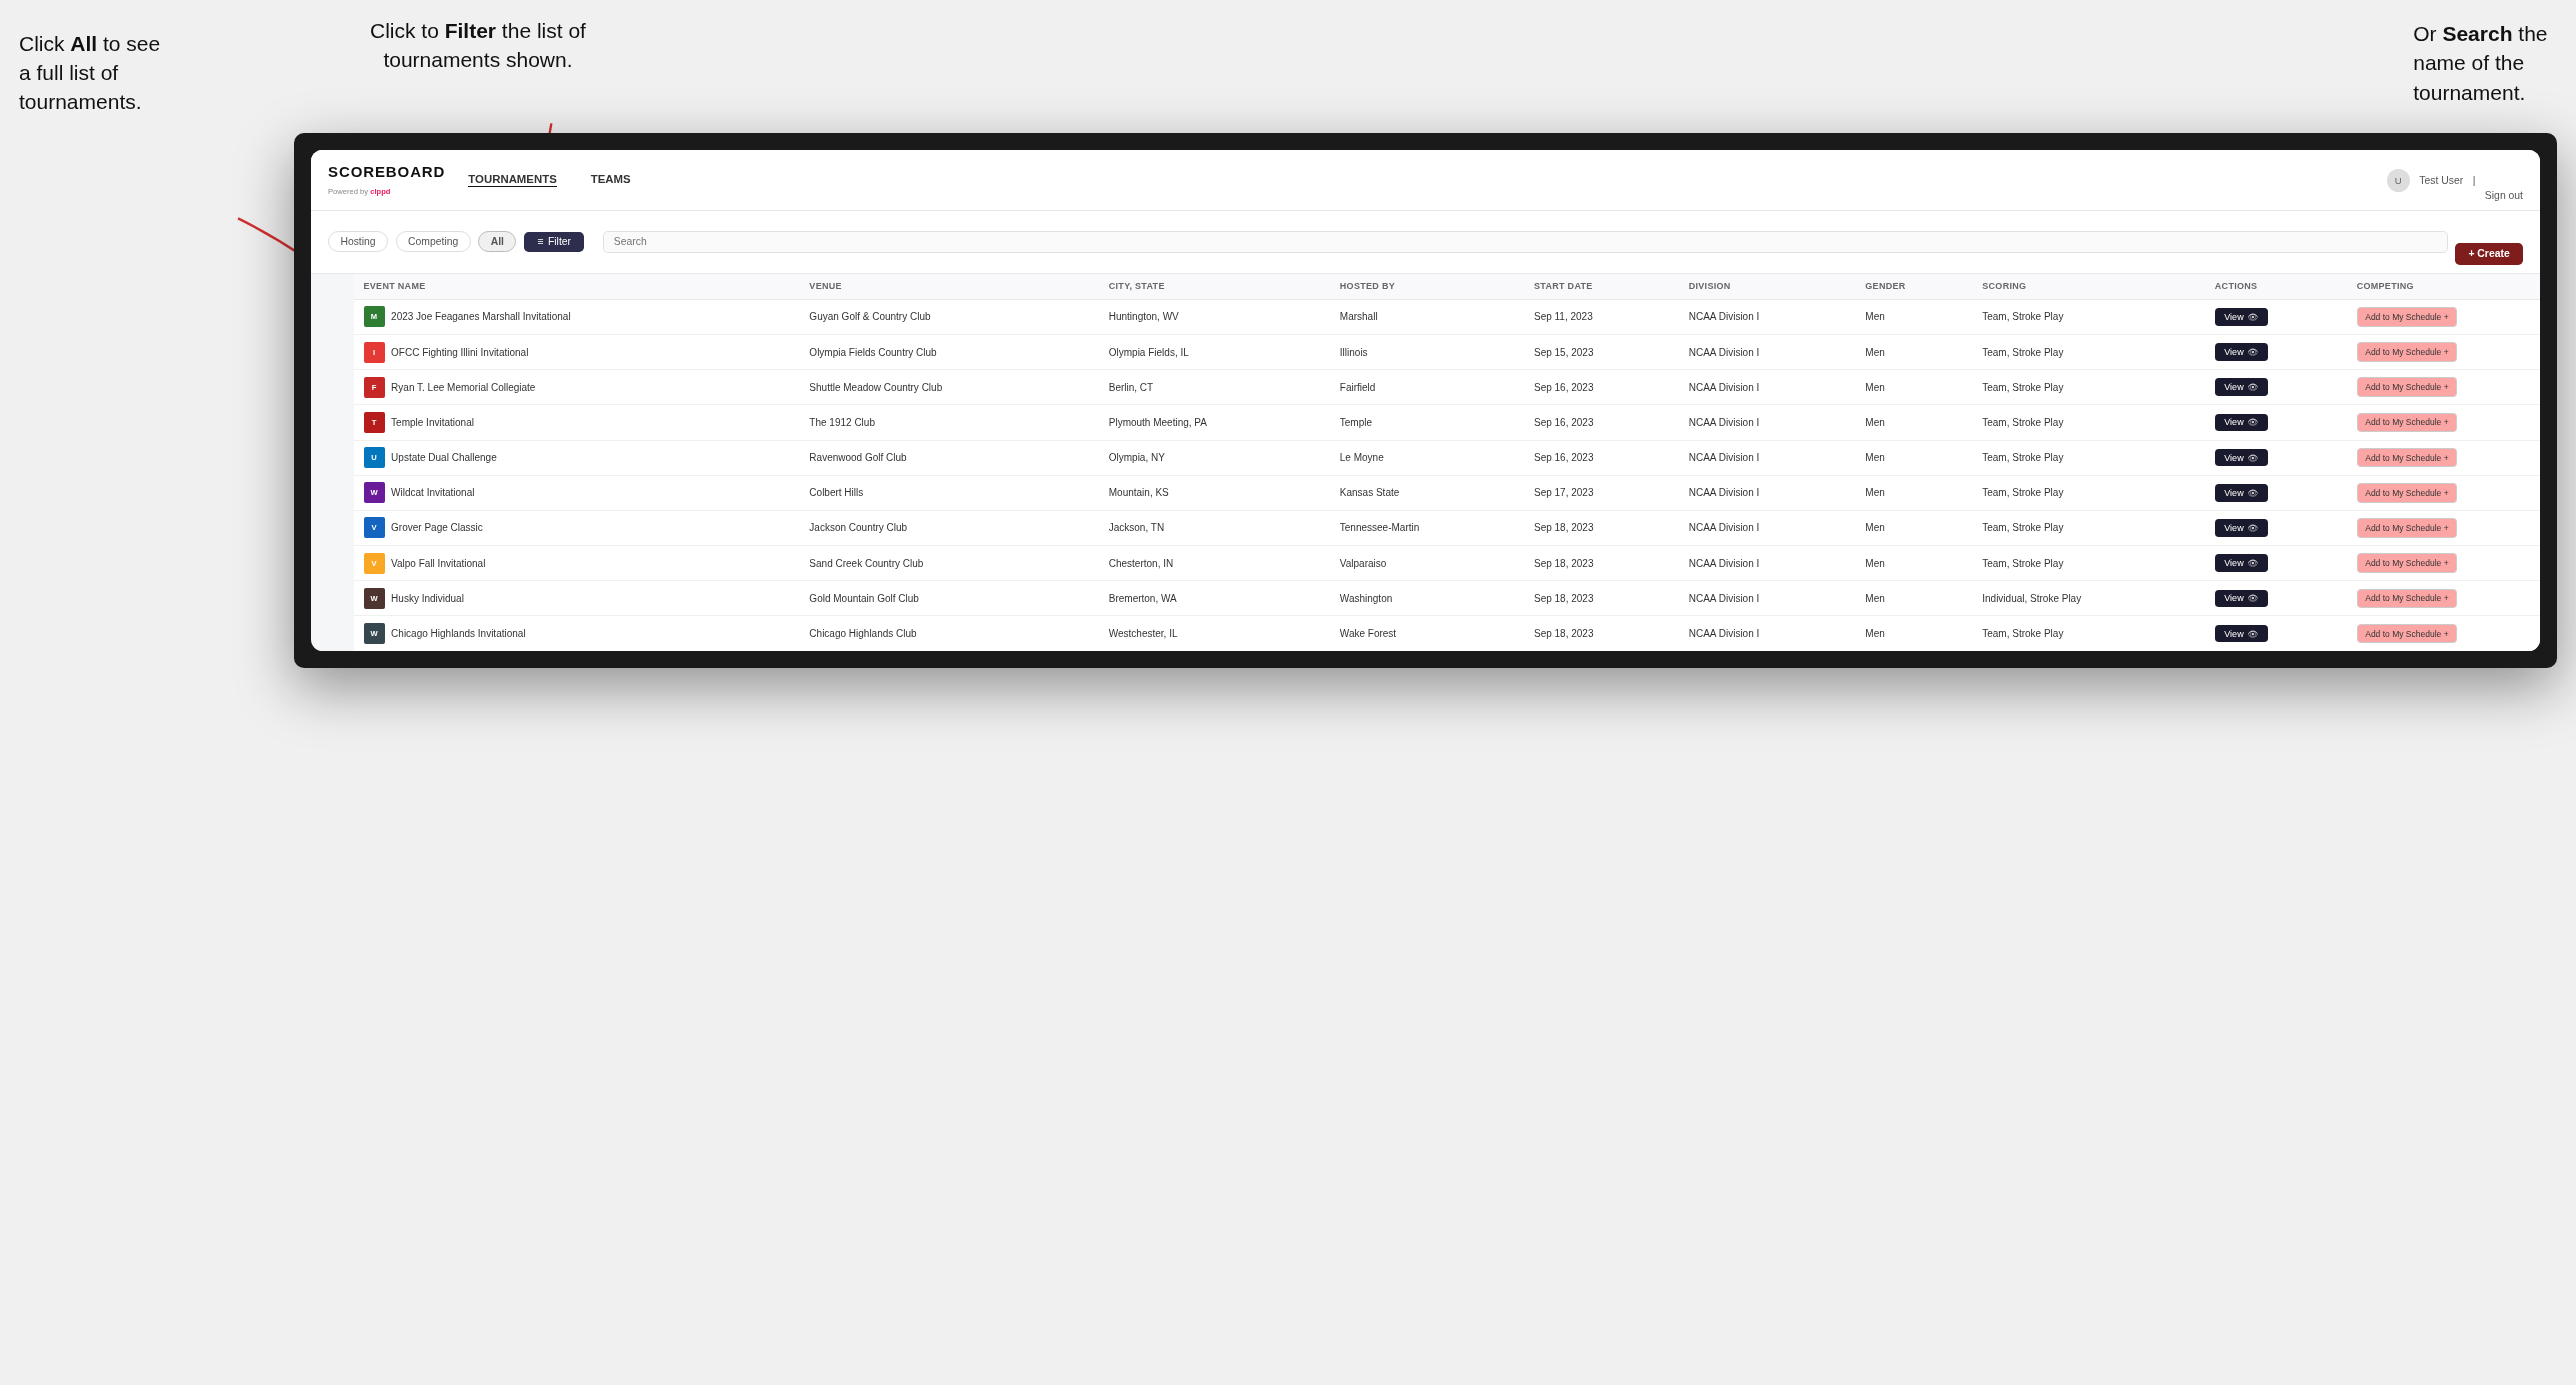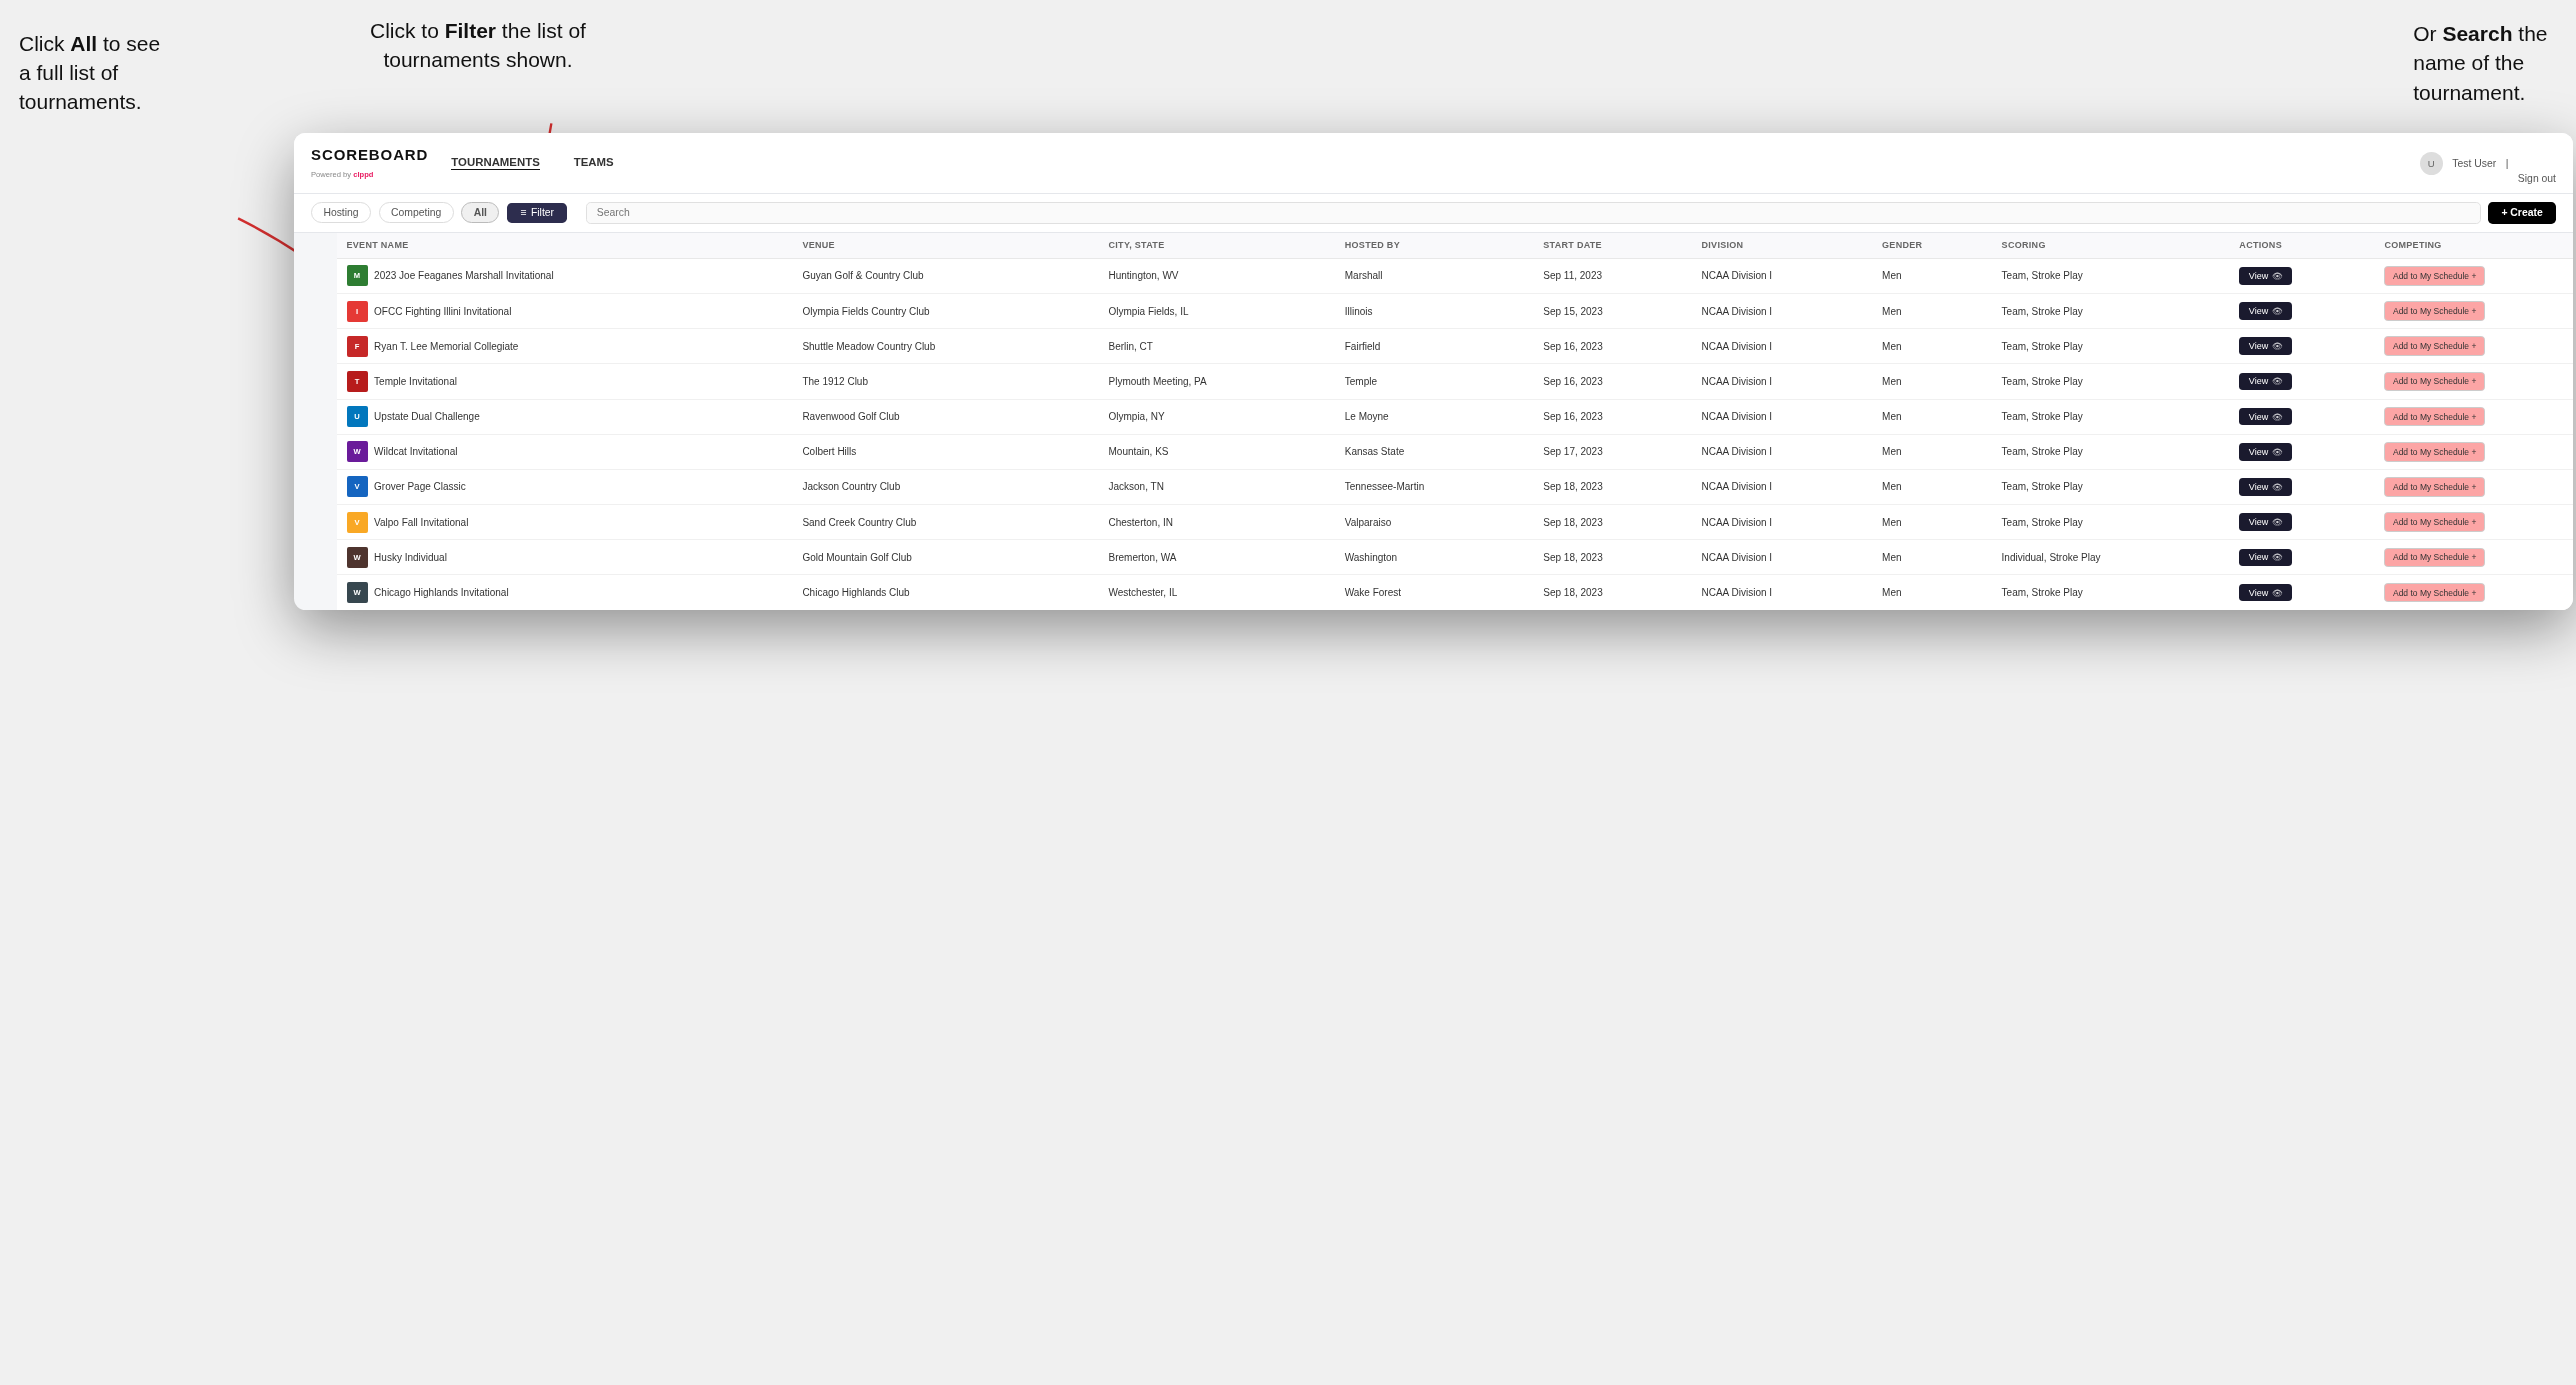--- a/index.html
+++ b/index.html
@@ -37,24 +37,24 @@
       right: 28.5px;
       max-width: 247px;
       text-align: left;
     }
 
     
     .tablet-frame {
       position: absolute;
       top: 133px;
       left: 294px;
-      right: 3px;
+      right: 19px;
       background: #1a1a1a;
-      border-radius: 24px;
-      padding: 0;
+      border-radius: 10px;
+      padding: 17px;
       box-shadow: 0 19px 57px rgba(0,0,0,0.4);
       min-width: 760px;
     }
 
     .tablet-screen {
       background: #f5f6f8;
       border-radius: 11.4px;
       overflow: hidden;
     }
 
@@ -164,28 +164,29 @@
       flex: 1;
       border: 0.9px solid #e0e0e0;
       border-radius: 4.7px;
       padding: 4.7px 9.5px;
       font-size: 10.4px;
       color: #999;
       background: #fafafa;
     }
     .create-btn {
       margin-left: auto;
-      background: #000000;
+      background: #7f1d1d;
       color: #fff;
       border: none;
       padding: 5.7px 13.3px;
       border-radius: 4.7px;
       font-size: 10.4px;
       font-weight: 700;
       cursor: pointer;
+      margin-top: 24px;
     }
 
     
     .tournaments-table {
       width: 100%;
       border-collapse: collapse;
       background: #fff;
       font-size: 10px;
       margin-left: 43px;
     }

